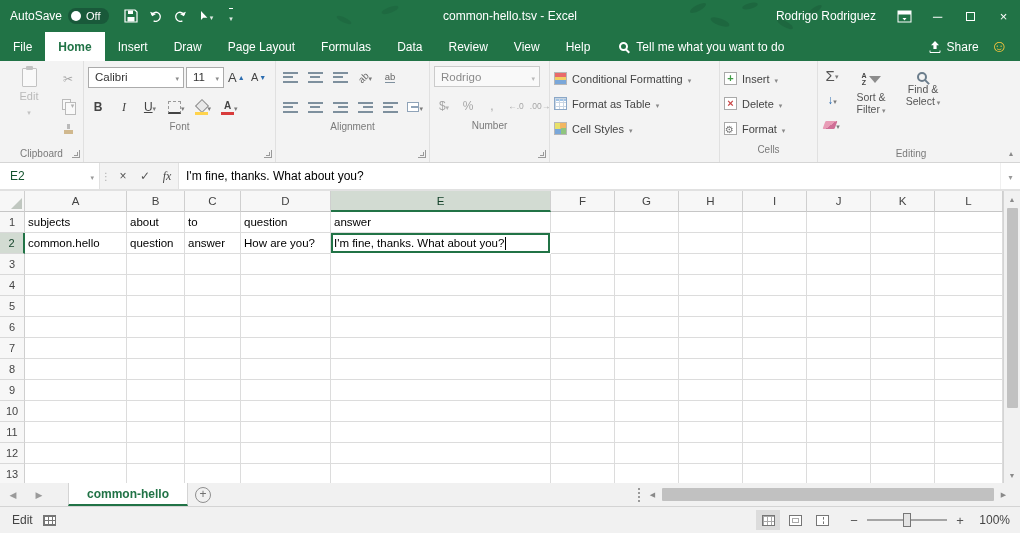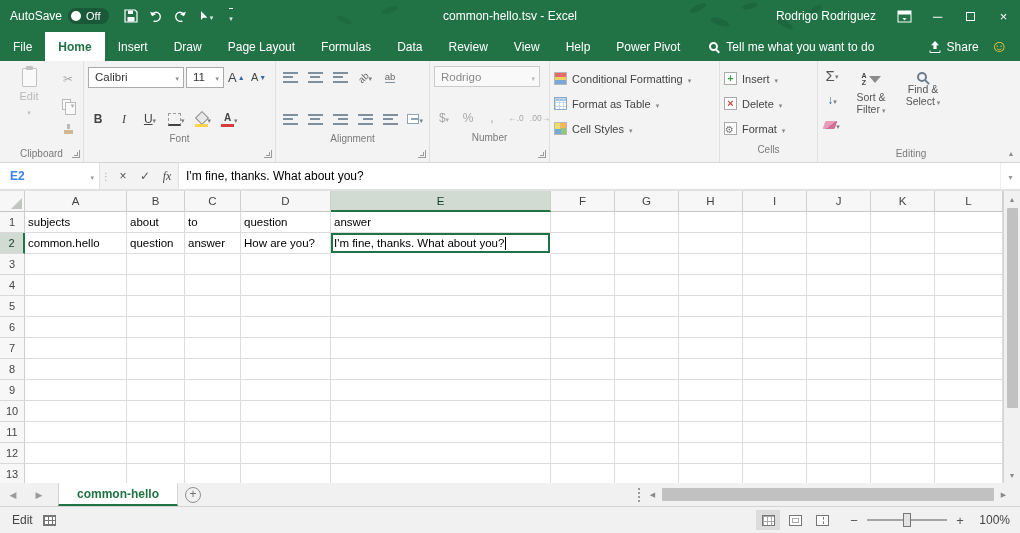--- a/index.html
+++ b/index.html
@@ -35,21 +35,21 @@
   .share{display:flex;align-items:center;gap:6px;margin-left:auto;padding:0 12px;}
   .smiley{font-size:17px;color:#ffc83d;display:flex;align-items:center;padding-right:12px;line-height:1;}
 
   
   .ribbon{height:102px;flex:0 0 102px;background:#f3f3f3;border-bottom:1px solid #d5d5d5;display:flex;position:relative;color:#555;}
   .group{display:flex;flex-direction:column;border-right:1px solid #e0e0e0;padding:3px 4px 0 4px;position:relative;}
   .gc{flex:1;display:flex;align-items:flex-start;}
   .glabel{height:17px;font-size:10px;color:#7a7a7a;display:flex;align-items:center;justify-content:center;}
   .launcher{position:absolute;right:3px;bottom:4px;width:8px;height:8px;border-right:1px solid #9a9a9a;border-bottom:1px solid #9a9a9a;}
   .launcher::before{content:"";position:absolute;right:1px;bottom:1px;width:3px;height:3px;border-right:1px solid #9a9a9a;border-bottom:1px solid #9a9a9a;}
-  .grows{display:flex;flex-direction:column;gap:20px;width:100%;padding-top:2px;}
+  .grows{display:flex;flex-direction:column;gap:8px;width:100%;padding-top:2px;}
   .rline{display:flex;align-items:center;gap:2px;}
   .sbtn{height:22px;min-width:20px;display:flex;align-items:center;justify-content:center;color:#666;font-size:12px;padding:0 2px;}
   .disabled{opacity:.55;}
   .combo{height:21px;background:#fff;border:1px solid #ababab;display:flex;align-items:center;justify-content:space-between;font-size:11.5px;color:#333;padding:0 4px 0 6px;}
   .combo .dd::after{color:#777;}
   .bigbtn{width:50px;display:flex;flex-direction:column;align-items:center;justify-content:flex-start;gap:3px;font-size:11px;color:#8a8a8a;padding-top:4px;}
   .bigbtn2{width:52px;display:flex;flex-direction:column;align-items:center;gap:2px;font-size:10.5px;line-height:11.5px;color:#555;text-align:center;padding-top:4px;}
   .blabel{display:inline;}
   .blabel .dd::after{color:#777;margin-left:2px;}
   .minicol{display:flex;flex-direction:column;gap:3px;margin-right:3px;}
@@ -100,21 +100,21 @@
   .ic-eraser{width:12px;height:8px;background:linear-gradient(135deg,#e89cb6 0 55%,#cf6e96 55% 100%);transform:skewX(-20deg);border-radius:1px;display:inline-block;}
   .ic-sort{display:flex;align-items:center;gap:2px;height:22px;}
   .ic-sort .az{font-size:7px;line-height:7px;color:#444;font-weight:bold;}
   .funnel{width:0;height:0;border-left:6px solid transparent;border-right:6px solid transparent;border-top:7px solid #8c8c8c;position:relative;display:inline-block;}
   .mag{width:10px;height:10px;border:2px solid #6b7d8c;border-radius:50%;position:relative;display:inline-block;margin:4px 3px 0 0;}
   .mag::after{content:"";position:absolute;width:6px;height:2px;background:#6b7d8c;bottom:-3px;right:-5px;transform:rotate(45deg);}
   .collapse-ribbon{position:absolute;right:7px;bottom:4px;color:#8a8a8a;font-size:8px;}
 
   
   .formulabar{height:28px;flex:0 0 28px;background:#f3f3f3;display:flex;align-items:stretch;border-bottom:2px solid #e1e1e1;}
-  .namebox{width:100px;flex:0 0 100px;background:#fff;display:flex;align-items:center;justify-content:space-between;padding:0 5px 0 10px;font-size:12px;color:#3b82f6;border-right:1px solid #e1e1e1;font-weight:bold;}
+  .namebox{width:100px;flex:0 0 100px;background:#fff;display:flex;align-items:center;justify-content:space-between;padding:0 5px 0 10px;font-size:12px;color:#14532d;border-right:1px solid #e1e1e1;}
   .namebox .dd::after{color:#888;}
   .nb-split{width:12px;display:flex;align-items:center;justify-content:center;color:#b0b0b0;font-size:10px;}
   .fbtn{width:22px;display:flex;align-items:center;justify-content:center;color:#555;font-size:12px;}
   .fbtn.fx{font-style:italic;font-family:"Liberation Serif",serif;color:#4a4a4a;}
   .fb-input{flex:1;background:#fff;border-left:1px solid #e1e1e1;display:flex;align-items:center;padding:0 7px;font-size:12px;color:#000;}
   .fb-expand{width:20px;flex:0 0 20px;background:#fff;display:flex;align-items:center;justify-content:center;color:#888;border-left:1px solid #f0f0f0;}
   .fb-expand .dd::after{font-size:8px;}
 
   
   .gridwrap{flex:1;display:flex;overflow:hidden;background:#fff;}
@@ -132,21 +132,21 @@
   .cell.selcell{box-shadow:inset 0 0 0 2px #217346;border-right-color:transparent;border-bottom-color:transparent;}
   .caret{width:1px;height:13px;background:#000;display:inline-block;margin-left:1px;}
   .vscroll{width:17px;flex:0 0 17px;background:#f1f1f1;border-left:1px solid #d4d4d4;display:flex;flex-direction:column;align-items:center;}
   .vs-arr{height:16px;width:100%;display:flex;align-items:center;justify-content:center;color:#8a8a8a;font-size:7px;}
   .vs-thumb{width:11px;height:200px;background:#c1c1c1;margin-top:1px;border-radius:1px;}
   .vs-fill{flex:1;}
 
   
   .sheetbar{height:24px;flex:0 0 24px;background:#f1f1f1;border-bottom:1px solid #d4d4d4;display:flex;align-items:stretch;font-size:12px;}
   .snav{width:26px;display:flex;align-items:center;justify-content:center;color:#9a9a9a;font-size:9px;}
-  .stab{background:#fff;border-left:1px solid #d4d4d4;border-right:1px solid #d4d4d4;border-bottom:2px solid #217346;display:flex;align-items:center;padding:0 18px;color:#217346;font-weight:bold;margin-left:6px;}
+  .stab{background:#fff;border-left:1px solid #d4d4d4;border-right:1px solid #d4d4d4;border-bottom:2px solid #217346;display:flex;align-items:center;padding:0 18px;color:#217346;font-weight:bold;margin-left:16px;}
   .addsheet{width:30px;display:flex;align-items:center;justify-content:center;}
   .addsheet .circle{width:16px;height:16px;border-radius:50%;border:1px solid #8f8f8f;color:#6f6f6f;display:flex;align-items:center;justify-content:center;font-size:12px;line-height:1;padding-bottom:1px;}
   .sb-spacer{flex:1;}
   .splitdots{width:10px;display:flex;align-items:center;justify-content:center;}
   .splitdots i{display:block;width:0;height:14px;border-left:2px dotted #9a9a9a;}
   .hscroll{width:368px;display:flex;align-items:center;background:#f1f1f1;margin-right:8px;}
   .hs-arr{width:17px;height:100%;display:flex;align-items:center;justify-content:center;color:#8a8a8a;font-size:7px;}
   .hs-thumb{flex:1;height:13px;background:#c1c1c1;border-radius:1px;margin:0 1px;}
 
   
@@ -253,21 +253,20 @@
     <div class="tab">File</div>
     <div class="tab active">Home</div>
     <div class="tab">Insert</div>
     <div class="tab">Draw</div>
     <div class="tab">Page Layout</div>
     <div class="tab">Formulas</div>
     <div class="tab">Data</div>
     <div class="tab">Review</div>
     <div class="tab">View</div>
     <div class="tab">Help</div>
-    <div class="tab">Power Pivot</div>
     <div class="tellme">
       <span class="magw"></span>
       <span>Tell me what you want to do</span>
     </div>
     <div class="share">
       <svg width="12" height="12" viewBox="0 0 12 12">
           <path d="M6 0 L10 4.2 H7.6 V8 H4.4 V4.2 H2 Z" fill="#fff"></path>
           <path d="M1 9.5 v2 h10 v-2" fill="none" stroke="#fff"></path>
         </svg>
       <span>Share</span>

